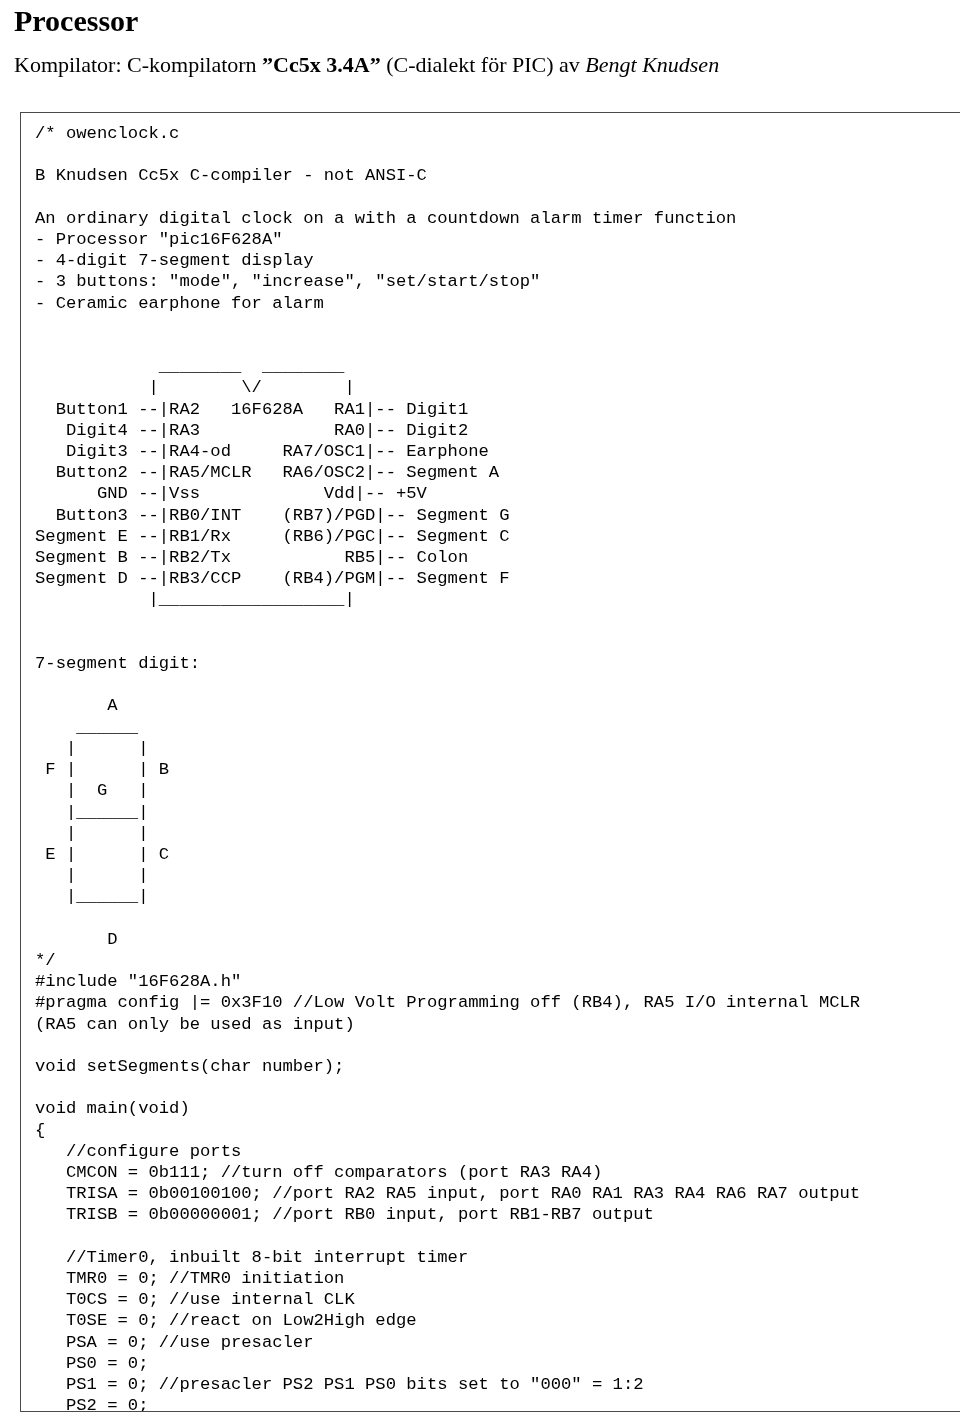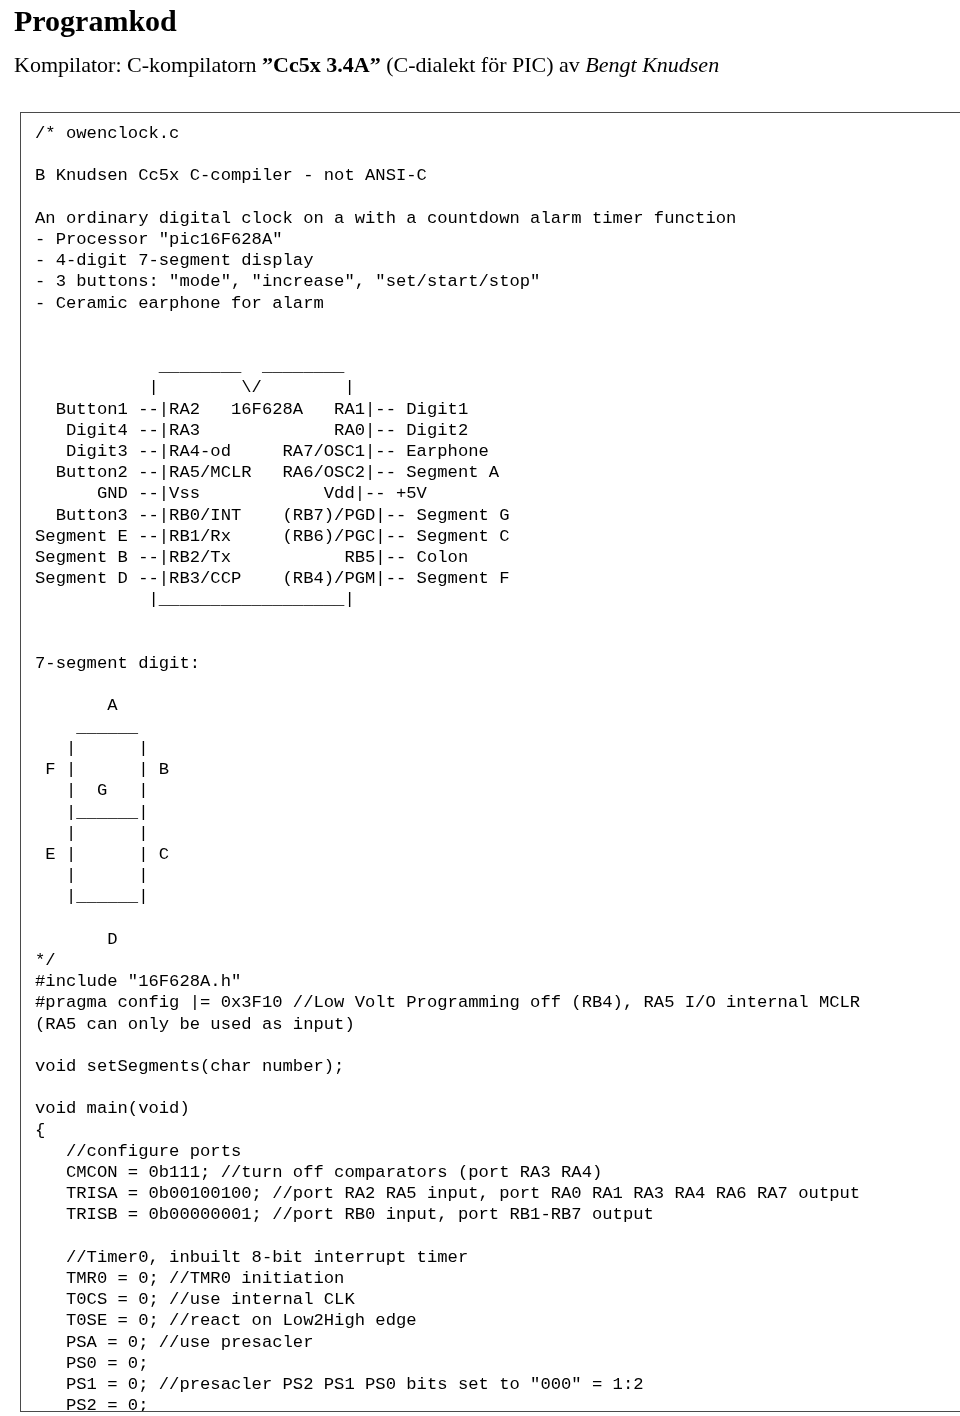--- a/index.html
+++ b/index.html
@@ -66,21 +66,21 @@
     white-space: pre;
     letter-spacing: 0px;
     tab-size: 4;
   }
 </style>
 </head>
 <body>
 
 <div class="page">
 
-  <h1 class="page-title">Programkod</h1>
+  <h1 class="page-title">Processor</h1>
 
   <div class="subtitle">
     <span>Kompilator: C-kompilatorn </span><span class="bold">”Cc5x 3.4A”</span><span> (C-dialekt för PIC) av </span><span class="ital">Bengt Knudsen</span>
   </div>
 
   <div class="code-box">
     <pre class="code">/* owenclock.c
 
 B Knudsen Cc5x C-compiler - not ANSI-C
 

